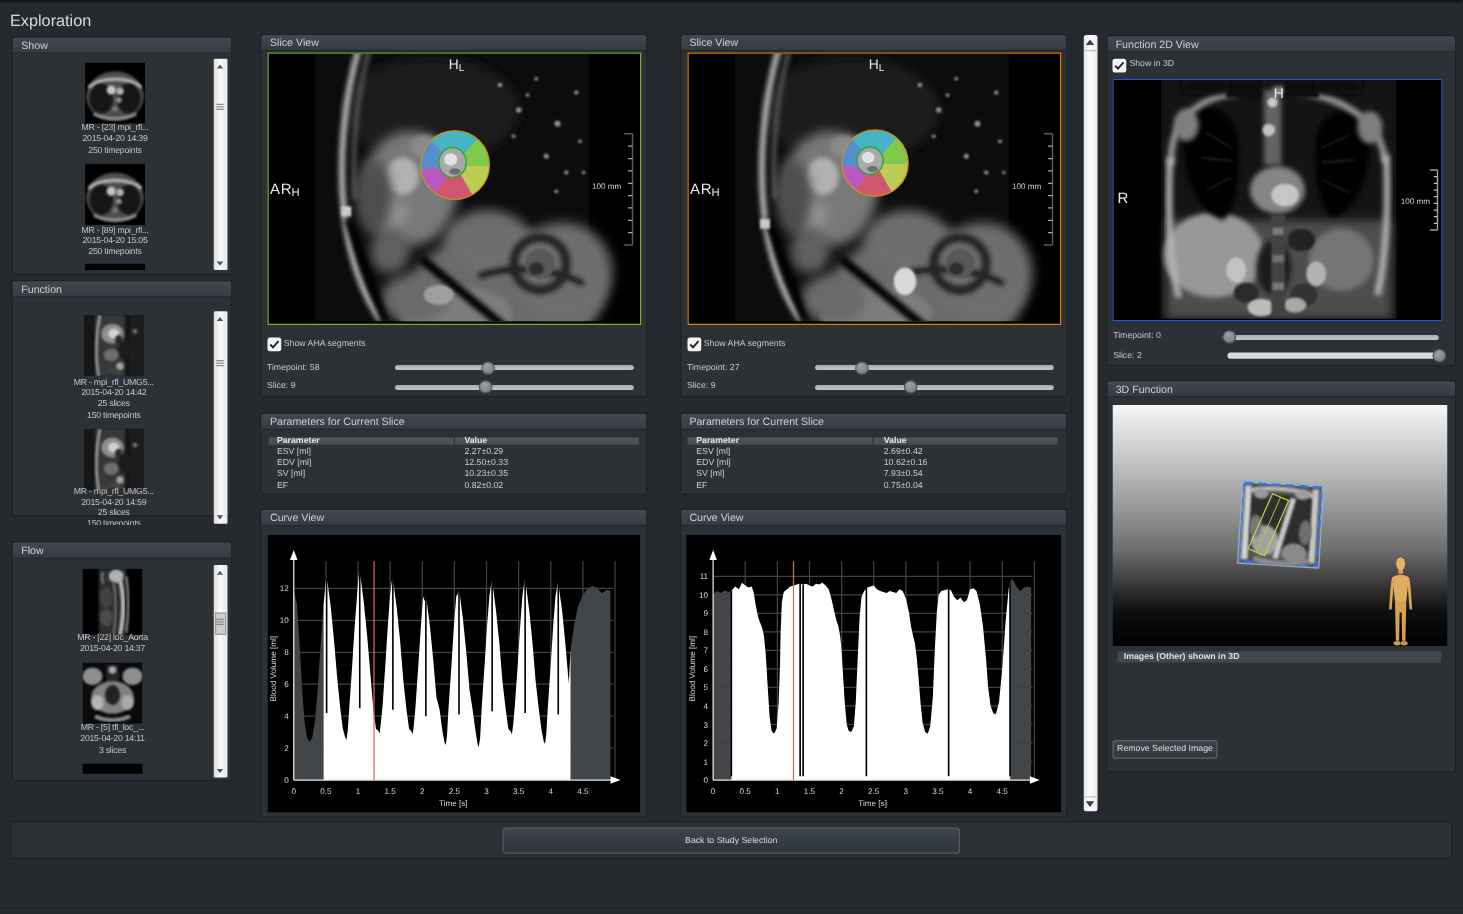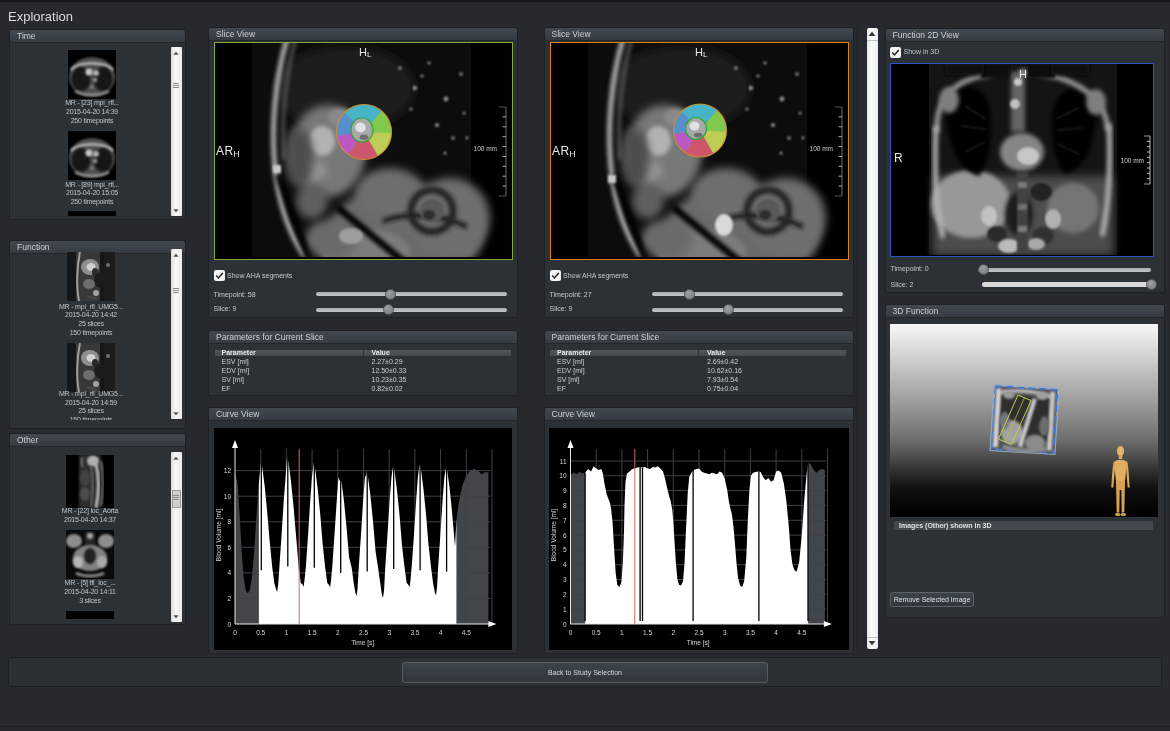--- a/index.html
+++ b/index.html
@@ -1,23 +1,23 @@
 <!DOCTYPE html>
 <html><head><meta charset="utf-8"><style>*{margin:0;padding:0;box-sizing:border-box}html,body{width:1170px;height:731px;overflow:hidden;background:#26292d;font-family:"Liberation Sans",sans-serif;position:relative}.ab{position:absolute}.panel{position:absolute;background:#2c3136;border:1px solid #1e2226;border-radius:2px}.hdr{height:13px;background:linear-gradient(#41484f,#353b42);border-bottom:1px solid #23272c;color:#ccd1d5;font-size:8.5px;line-height:12.8px;padding-left:7px;border-radius:2px 2px 0 0}.lab{position:absolute;color:#c3c8cc;font-size:7px;white-space:nowrap}.cap{position:absolute;color:#bfc4c8;font-size:7px;letter-spacing:-0.2px;line-height:8.8px;text-align:center;white-space:nowrap;transform:translateX(-50%)}</style></head><body>
 <div class="ab" style="left:0;top:0;width:1170px;height:2px;background:#16181b"></div>
 <div class="ab" style="left:0;top:726px;width:1170px;height:1px;background:#1d2023"></div>
 <div class="ab" style="left:8px;top:9px;font-size:13px;color:#d6dade">Exploration</div>
 <div class="panel" style="left:9px;top:29px;width:177px;height:191px">
-    <div class="hdr">Time</div>
-  </div>
-<div class="panel" style="left:9px;top:240px;width:177px;height:189px">
+    <div class="hdr">Show</div>
+  </div>
+<div class="panel" style="left:9px;top:224px;width:177px;height:189px">
     <div class="hdr">Function</div>
   </div>
 <div class="panel" style="left:9px;top:433px;width:177px;height:192px">
-    <div class="hdr">Other</div>
+    <div class="hdr">Flow</div>
   </div>
 <div class="ab" style="left:68px;top:50px">
     <svg width="48" height="49" viewBox="0 0 48 49" style="display:block">
       <defs>
         <filter id="tf1" x="-50%" y="-50%" width="200%" height="200%">
           <feGaussianBlur stdDeviation="0.9"></feGaussianBlur>
         </filter>
       </defs>
       <rect width="48" height="49" fill="#000"></rect>
       <ellipse cx="24" cy="27" rx="23" ry="20" fill="#4e4e4e" filter="url(#tf1)"></ellipse>

